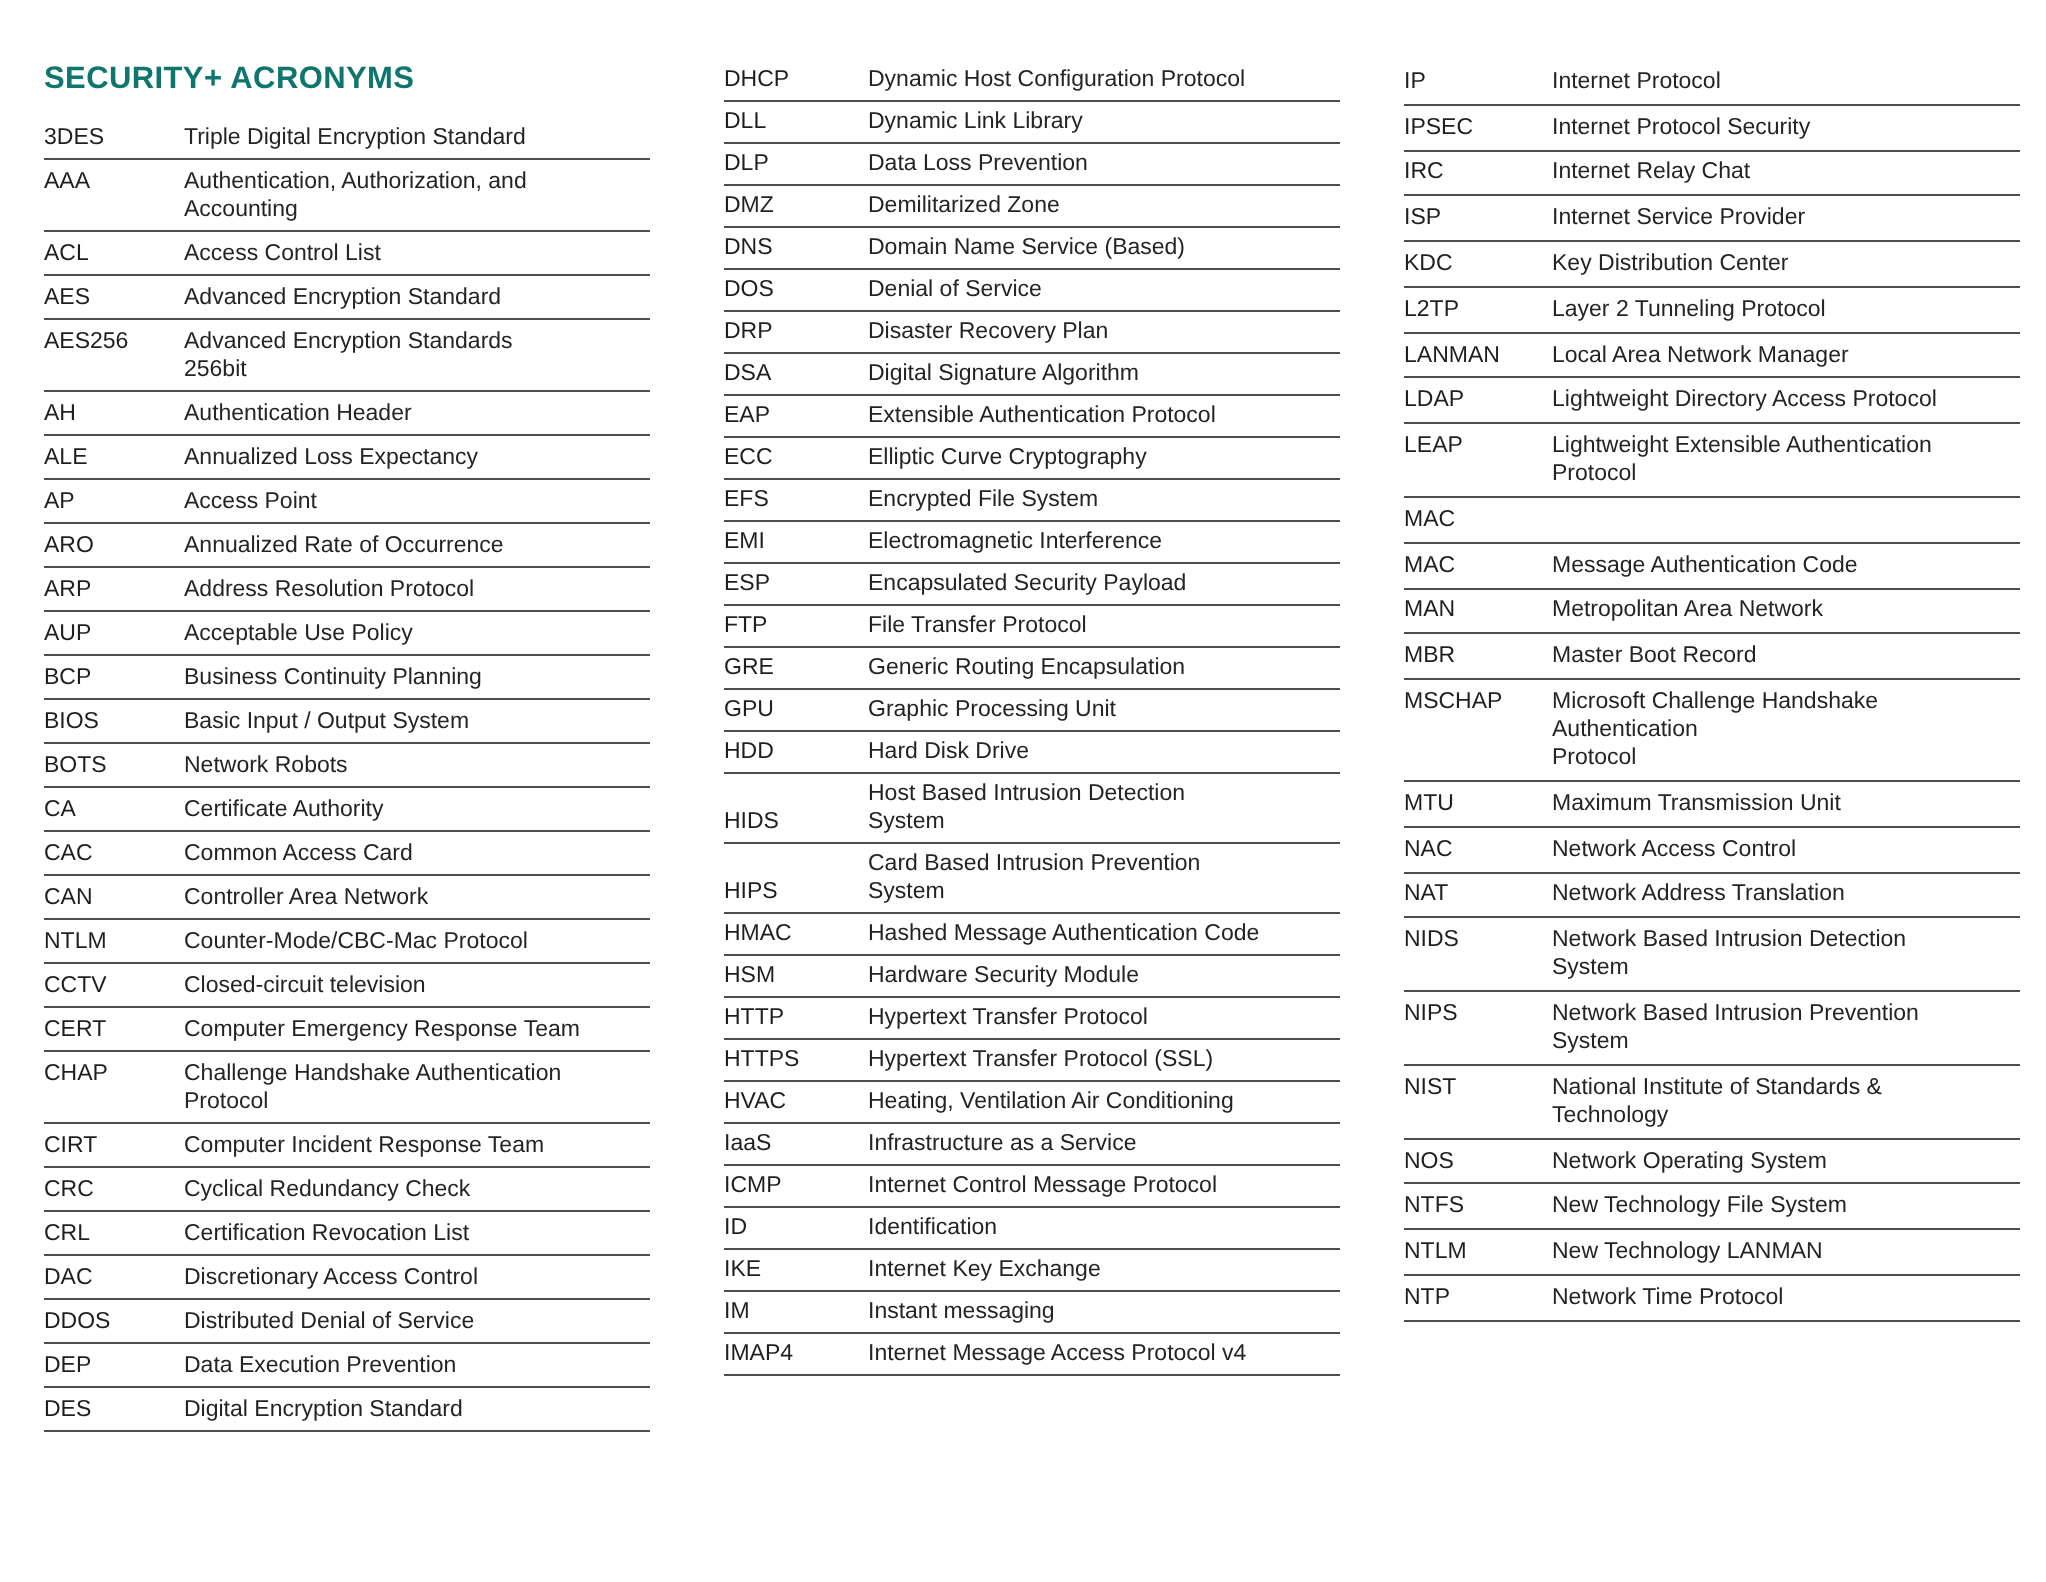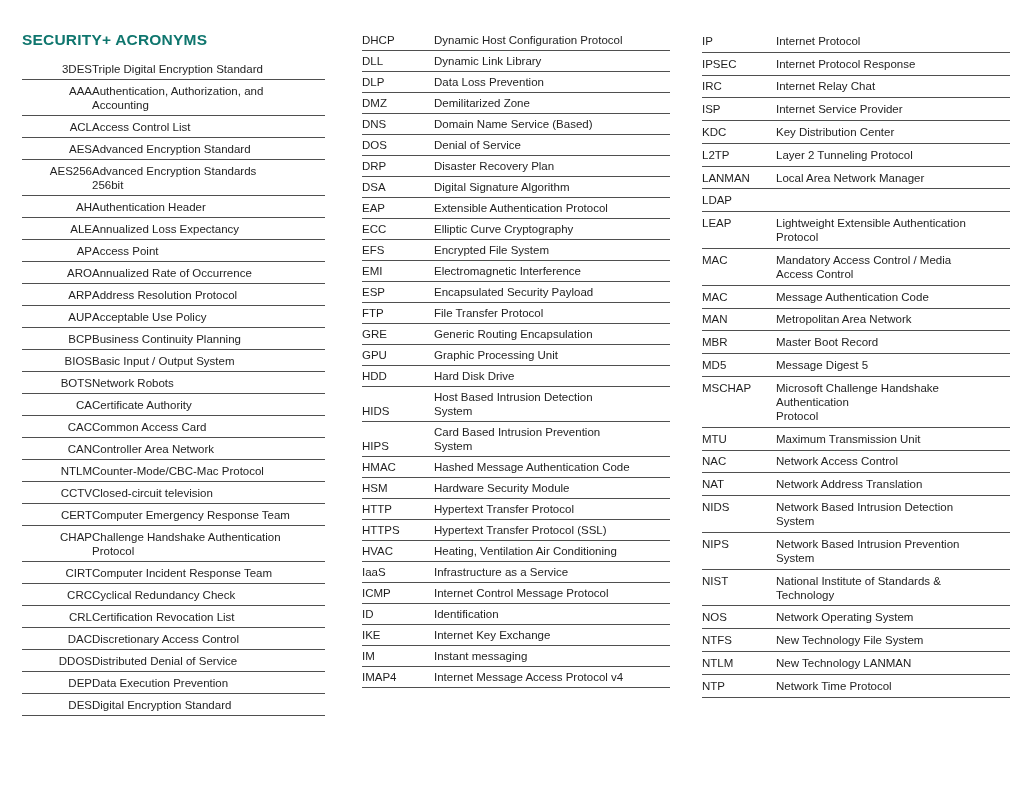--- a/index.html
+++ b/index.html
@@ -41,21 +41,21 @@
     line-height: 14px;
   }
   .col1 .row { padding: 3.5px 0; }
   .col2 .row { padding: 3px 0; align-items: flex-end; }
   .col3 .row { padding: 3.9px 0; }
 
   .term {
     flex: none;
     color: #1f1f1f;
   }
-  .col1 .term { width: 70px; text-align: right; }
+  .col1 .term { width: 70px; }
   .col2 .term { width: 72px; }
   .col3 .term { width: 74px; }
 
   .def {
     flex: 1;
     white-space: pre-line;
     color: #242424;
   }
 </style>
 </head>
@@ -309,21 +309,21 @@
       </div>
   </div>
   <div class="col col3">
     <div>
         <div class="row">
           <span class="term">IP</span>
           <span class="def">Internet Protocol</span>
         </div>
         <div class="row">
           <span class="term">IPSEC</span>
-          <span class="def">Internet Protocol Response</span>
+          <span class="def">Internet Protocol Security</span>
         </div>
         <div class="row">
           <span class="term">IRC</span>
           <span class="def">Internet Relay Chat</span>
         </div>
         <div class="row">
           <span class="term">ISP</span>
           <span class="def">Internet Service Provider</span>
         </div>
         <div class="row">
@@ -333,46 +333,41 @@
         <div class="row">
           <span class="term">L2TP</span>
           <span class="def">Layer 2 Tunneling Protocol</span>
         </div>
         <div class="row">
           <span class="term">LANMAN</span>
           <span class="def">Local Area Network Manager</span>
         </div>
         <div class="row">
           <span class="term">LDAP</span>
+          <span class="def">Lightweight Directory Access Protocol</span>
         </div>
         <div class="row">
           <span class="term">LEAP</span>
           <span class="def">Lightweight Extensible Authentication
 Protocol</span>
         </div>
         <div class="row">
           <span class="term">MAC</span>
-          <span class="def">Mandatory Access Control / Media
-Access Control</span>
         </div>
         <div class="row">
           <span class="term">MAC</span>
           <span class="def">Message Authentication Code</span>
         </div>
         <div class="row">
           <span class="term">MAN</span>
           <span class="def">Metropolitan Area Network</span>
         </div>
         <div class="row">
           <span class="term">MBR</span>
           <span class="def">Master Boot Record</span>
-        </div>
-        <div class="row">
-          <span class="term">MD5</span>
-          <span class="def">Message Digest 5</span>
         </div>
         <div class="row">
           <span class="term">MSCHAP</span>
           <span class="def">Microsoft Challenge Handshake
 Authentication
 Protocol</span>
         </div>
         <div class="row">
           <span class="term">MTU</span>
           <span class="def">Maximum Transmission Unit</span>

